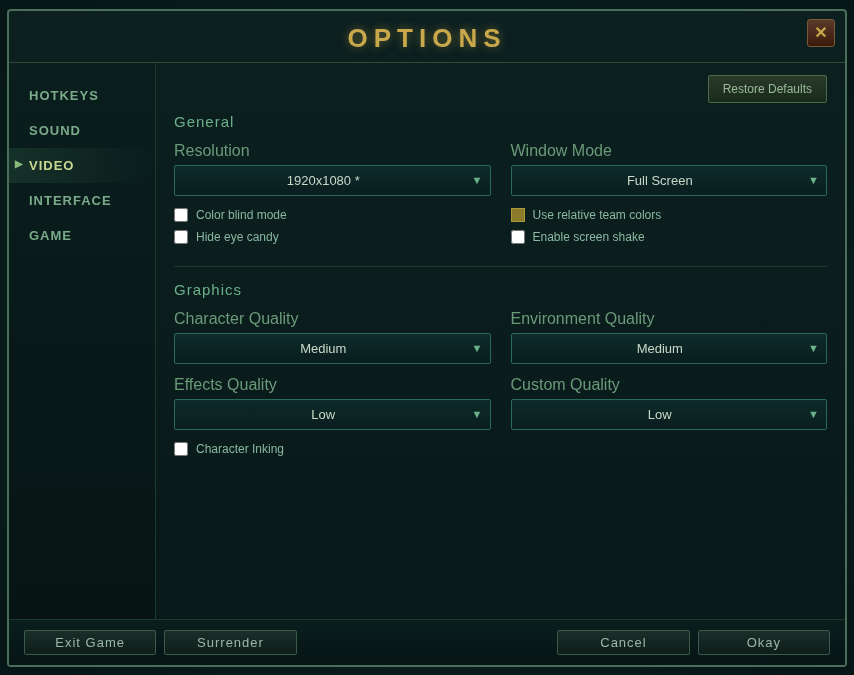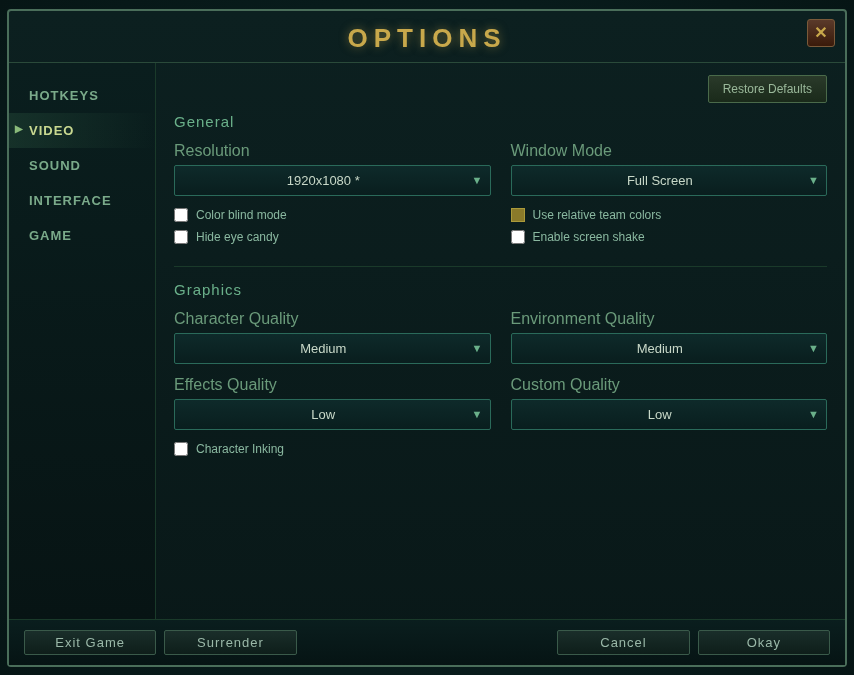--- a/index.html
+++ b/index.html
@@ -311,25 +311,25 @@
       <span class="modal-title">OPTIONS</span>
       <button class="close-btn">✕</button>
     </div>
 
     <div class="modal-body">
 
       <div class="sidebar">
         <div class="sidebar-item">
           <span>HOTKEYS</span>
         </div>
+        <div class="sidebar-item">
+          <span>SOUND</span>
+        </div>
         <div class="sidebar-item active">
           <span>VIDEO</span>
-        </div>
-        <div class="sidebar-item">
-          <span>SOUND</span>
         </div>
         <div class="sidebar-item">
           <span>INTERFACE</span>
         </div>
         <div class="sidebar-item">
           <span>GAME</span>
         </div>
       </div>
 
       <div class="content">

